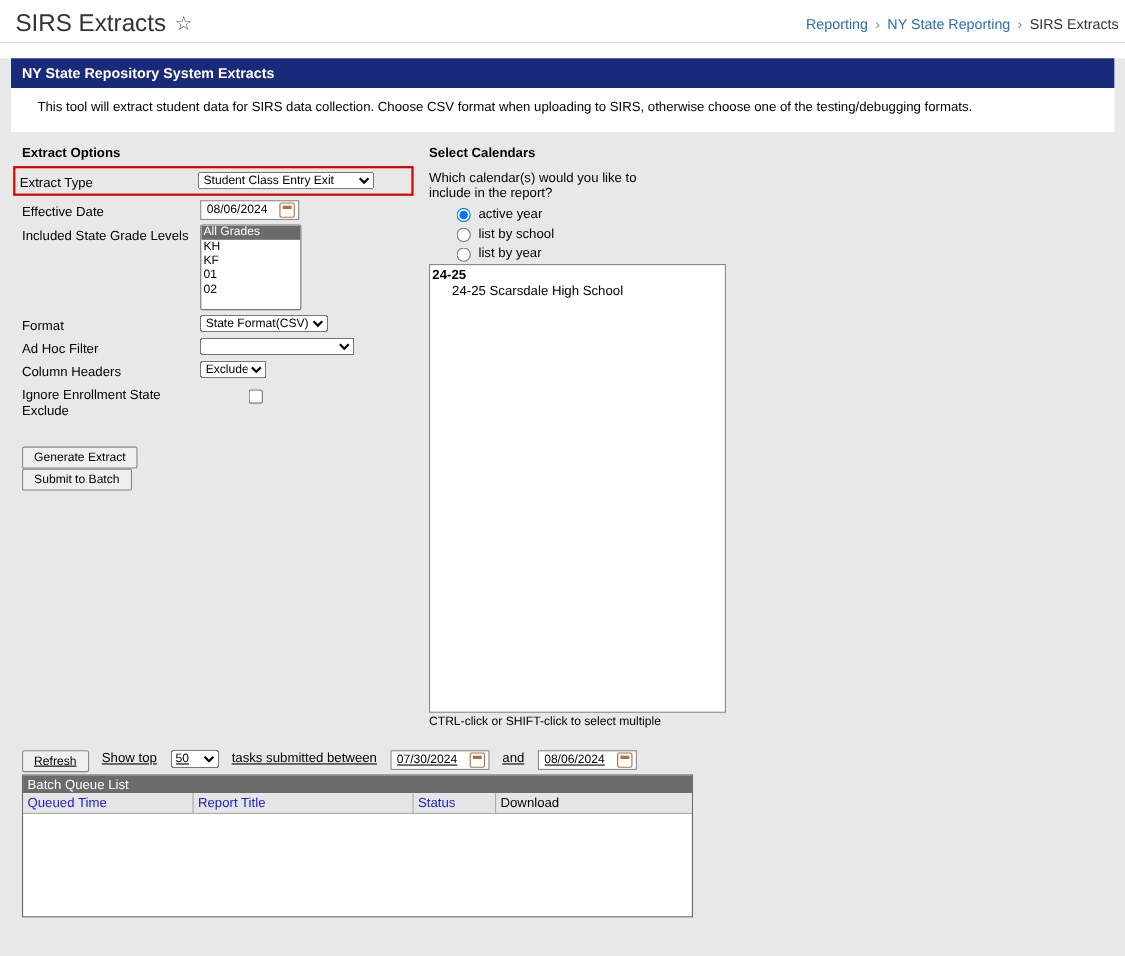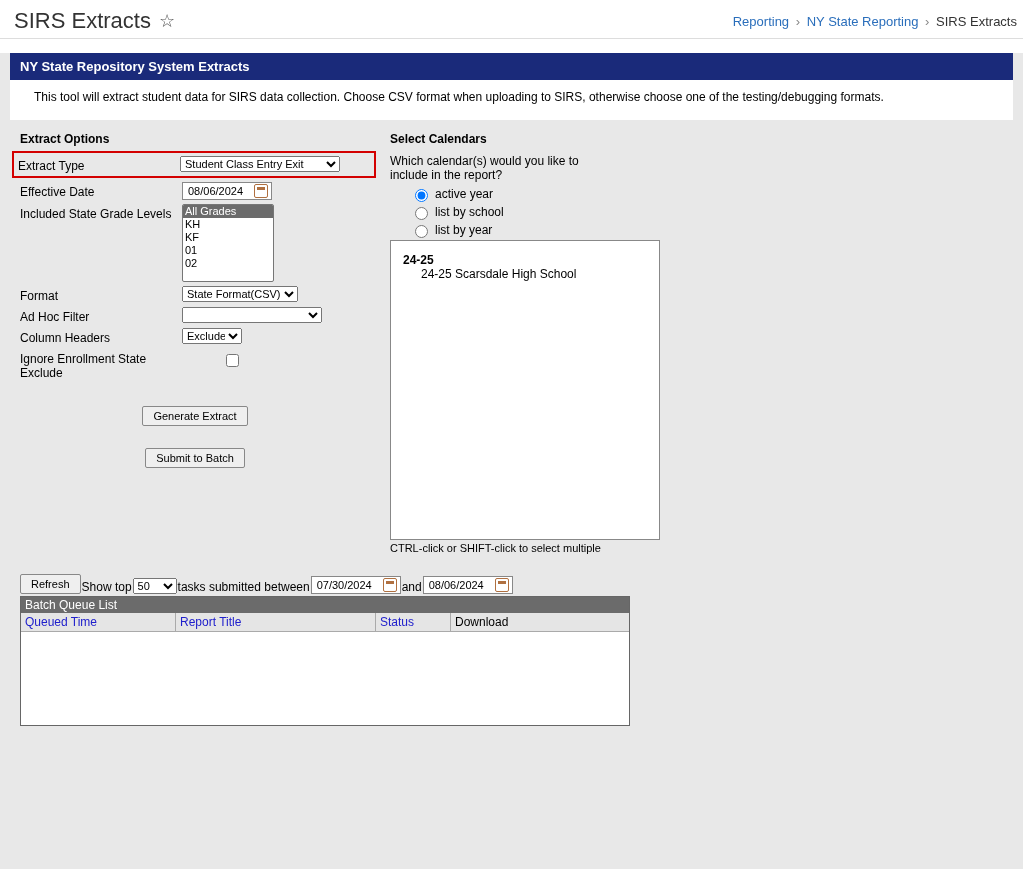--- a/index.html
+++ b/index.html
@@ -138,48 +138,49 @@
     position: relative;
     background: #fff;
   }
   .cal-icon::before{
     content:"";
     position:absolute;top:2px;left:2px;right:2px;
     height:3px;background:#b07040;
   }
   .buttons {
     margin-top: 26px;
-    display:flex;flex-direction:column;align-items:center;gap:22px;
+    display:flex;flex-direction:column;align-items:flex-start;
   }
   button.std {
     font-family: Arial, sans-serif;
     font-size: 11px;
     padding: 3px 10px;
     background: #efefef;
     border: 1px solid #888;
     border-radius: 2px;
     cursor: pointer;
   }
   .radio-row {
     display:flex;align-items:center;gap:4px;margin:2px 0 2px 20px;
   }
   .cal-box {
     width: 270px;
-    height: 300px;
+    height: 408px;
     background:#fff;
     border:1px solid #888;
     overflow-y:scroll;
-    padding:12px;
+    padding:2px;
     font-size:12px;
   }
   .cal-hint { font-size:11px;margin-top:2px; }
   .batch-bar {
-    display:flex;align-items:flex-end;gap:1px;
+    display:flex;align-items:flex-start;gap:12px;
     margin: 20px 10px 0 20px;
     font-size:12px;
+    text-decoration:underline;
   }
   .batch-bar .date-wrap input { width: 64px; }
   .queue {
     margin: 2px 10px 0 20px;
     width: 610px;
     border:1px solid #666;
     background:#fff;
     height: 130px;
   }
   .queue-title {

